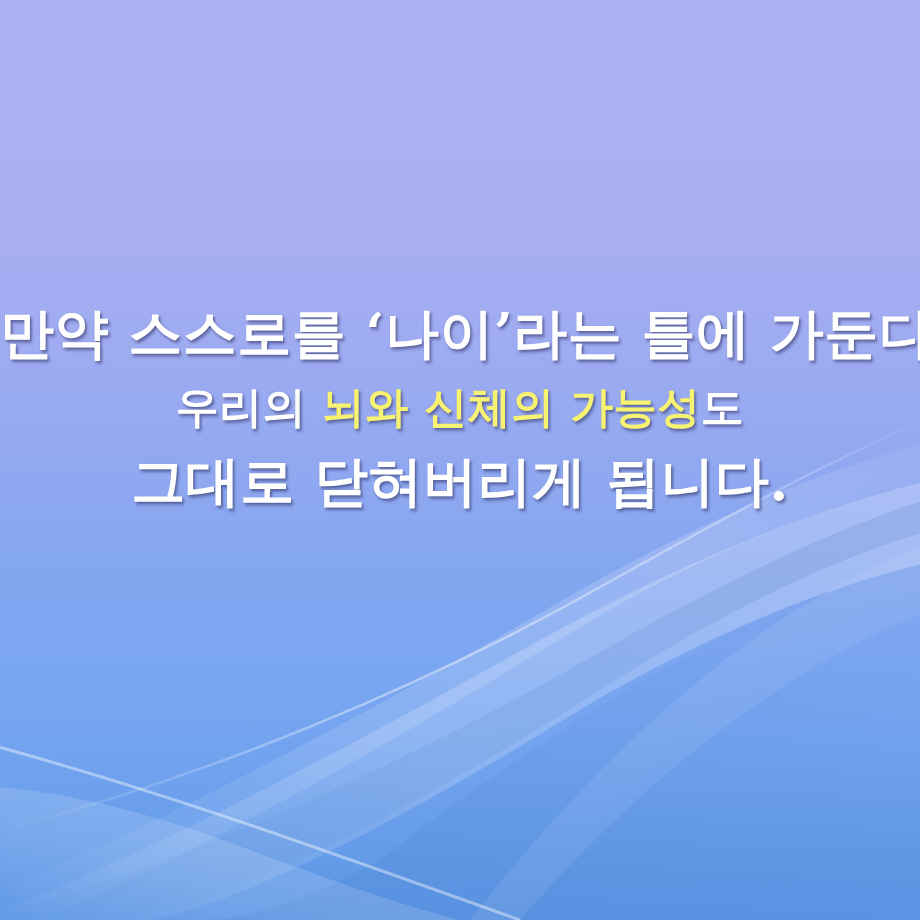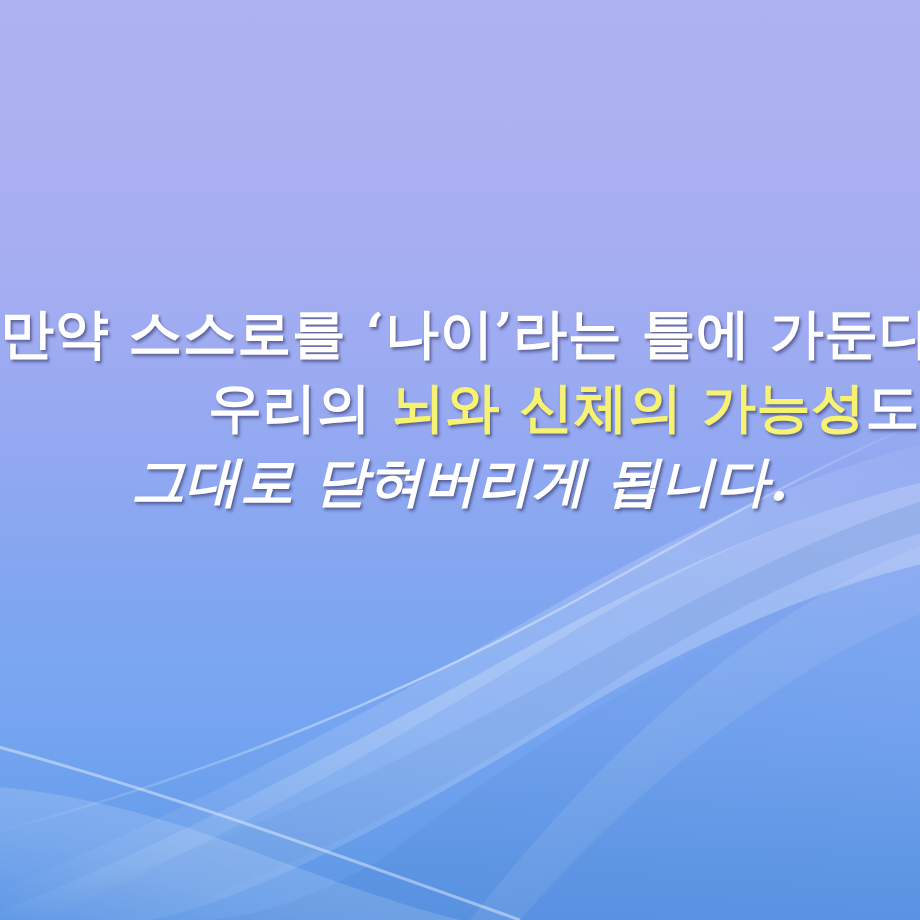--- a/index.html
+++ b/index.html
@@ -57,28 +57,26 @@
     white-space: nowrap;
     text-shadow:
       2px 3px 3px rgba(40, 40, 90, 0.40),
       1px 1px 2px rgba(40, 40, 90, 0.30);
   }
   #line1 {
     font-size: 54px;
     line-height: 74px;
   }
   #line2 {
-    font-size: 54px;
+    font-size: 43px;
     line-height: 74px;
-    text-align: right;
   }
   #line3 {
     font-size: 54px;
     line-height: 74px;
-    font-style: italic;
   }
   .hl {
     color: #f7f272;
     text-shadow:
       2px 3px 3px rgba(40, 40, 90, 0.40),
       1px 1px 2px rgba(40, 40, 90, 0.30);
   }
   .seg { }
 </style>
 </head>

